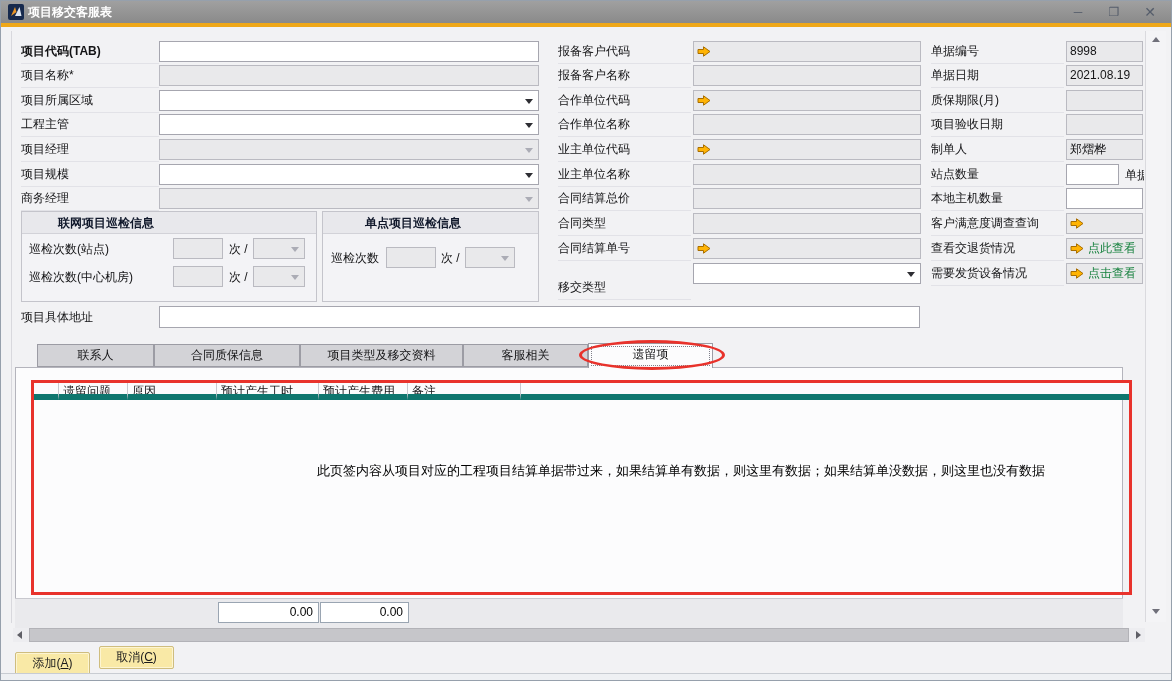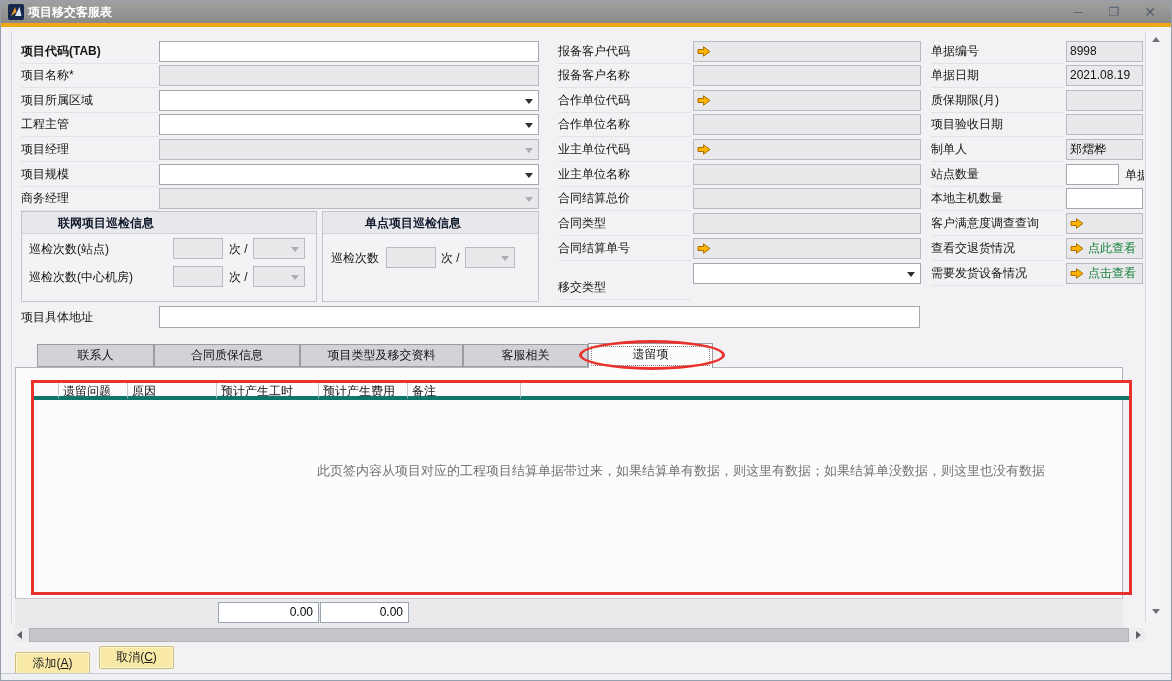--- a/index.html
+++ b/index.html
@@ -42,25 +42,25 @@
   .tab.active .focusdots { position:absolute; left:2px; top:2px; right:2px; bottom:2px;
          border:1px dotted #80808a; }
   .panel { position:absolute; left:14px; top:366px; width:1108px; height:260px;
            background:#fcfcfd; border:1px solid #b4b4bc; z-index:1; }
   
   .redrect { position:absolute; left:30px; top:379px; width:1101px; height:215px;
              border:3px solid #E8322B; z-index:6; pointer-events:none; }
   .redellipse { position:absolute; left:578px; top:339px; width:146px; height:30px;
                 border:3px solid #E8322B; border-radius:50%; z-index:9; pointer-events:none; }
   .rednote { position:absolute; left:230px; top:461px; width:900px; text-align:center;
-             color:#737373; font-size:13px; z-index:7; }
+             color:#000000; font-size:13px; z-index:7; }
   
   .gh { position:absolute; top:382px; height:17px; background:#fbfbfc; font-size:12px;
         line-height:16px; padding-left:4px; border-right:1px solid #c8c8ce;
-        border-bottom:4px solid #0f766e; color:#141416; white-space:nowrap; overflow:hidden; z-index:2; }
+        border-bottom:6px solid #0f766e; color:#141416; white-space:nowrap; overflow:hidden; z-index:2; }
   
   .totals { position:absolute; left:14px; top:597px; width:1108px; height:30px;
             background:#eaeaed; border-top:1px solid #c8c8ce; z-index:2; }
   .totfld { position:absolute; top:601px; height:21px; background:#fff; border:1px solid #9aa5b2;
             font-size:12px; line-height:19px; text-align:right; padding:0 5px; z-index:3; }
   
   .hscroll { position:absolute; left:12px; top:627px; width:1132px; height:14px; background:#ededf0; }
   .hthumb { position:absolute; left:16px; top:0; width:1100px; height:14px; background:#c6c6ca;
             border:1px solid #b2b2b7; }
   .tri { position:absolute; width:0; height:0; }

